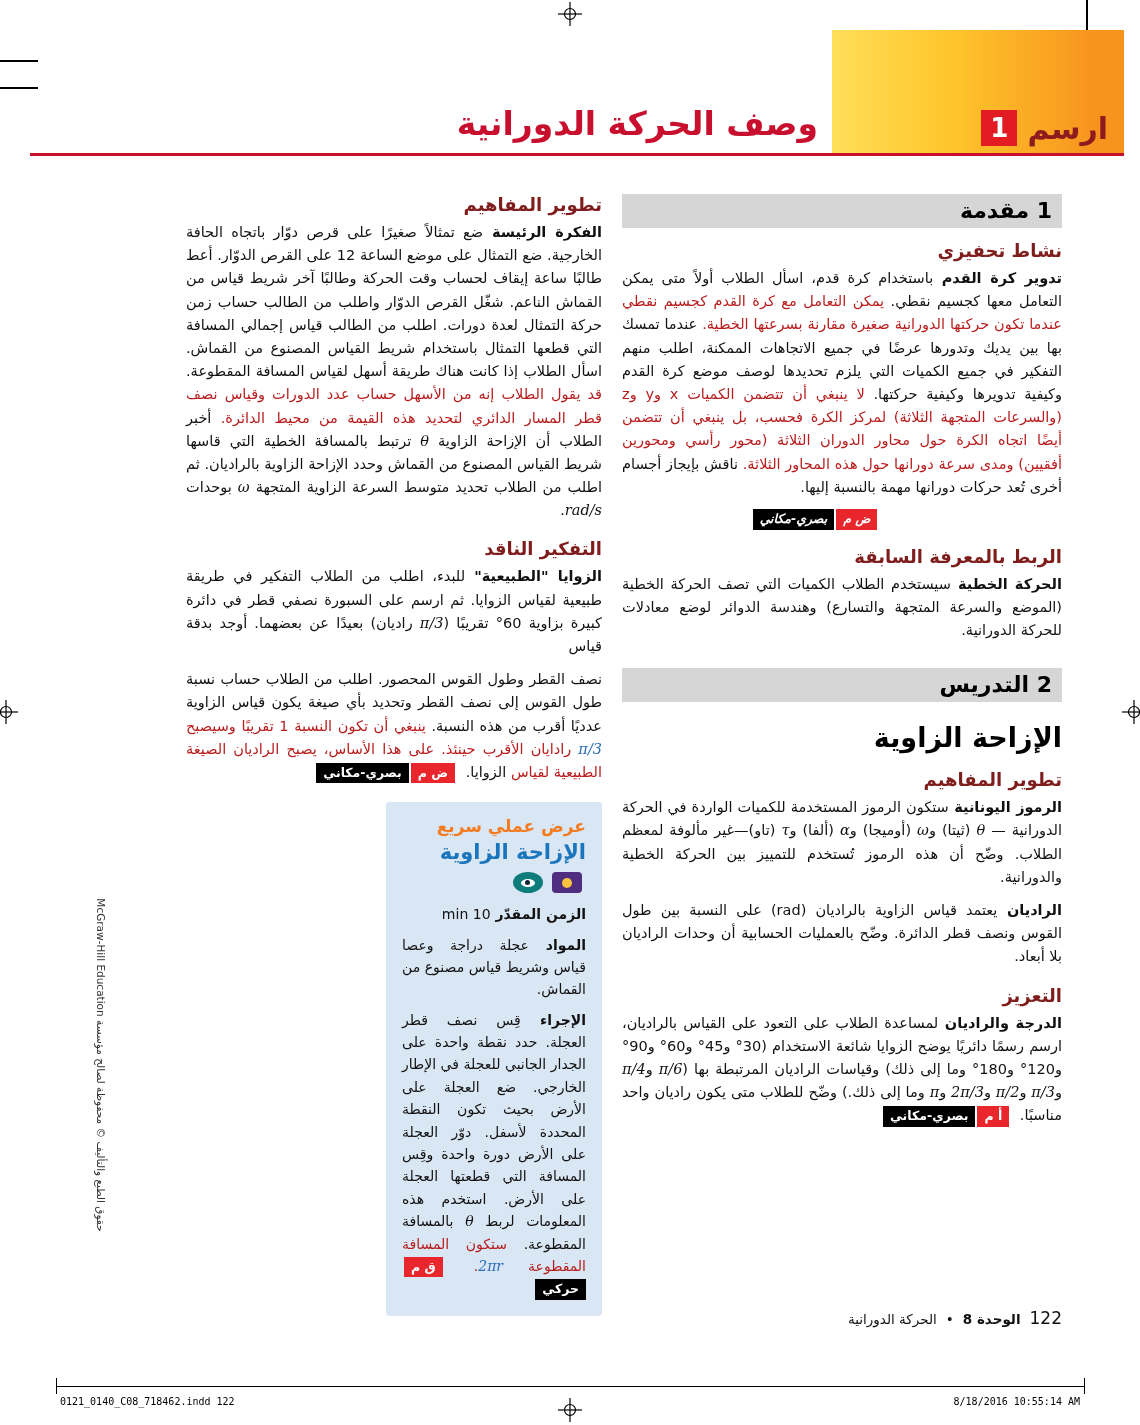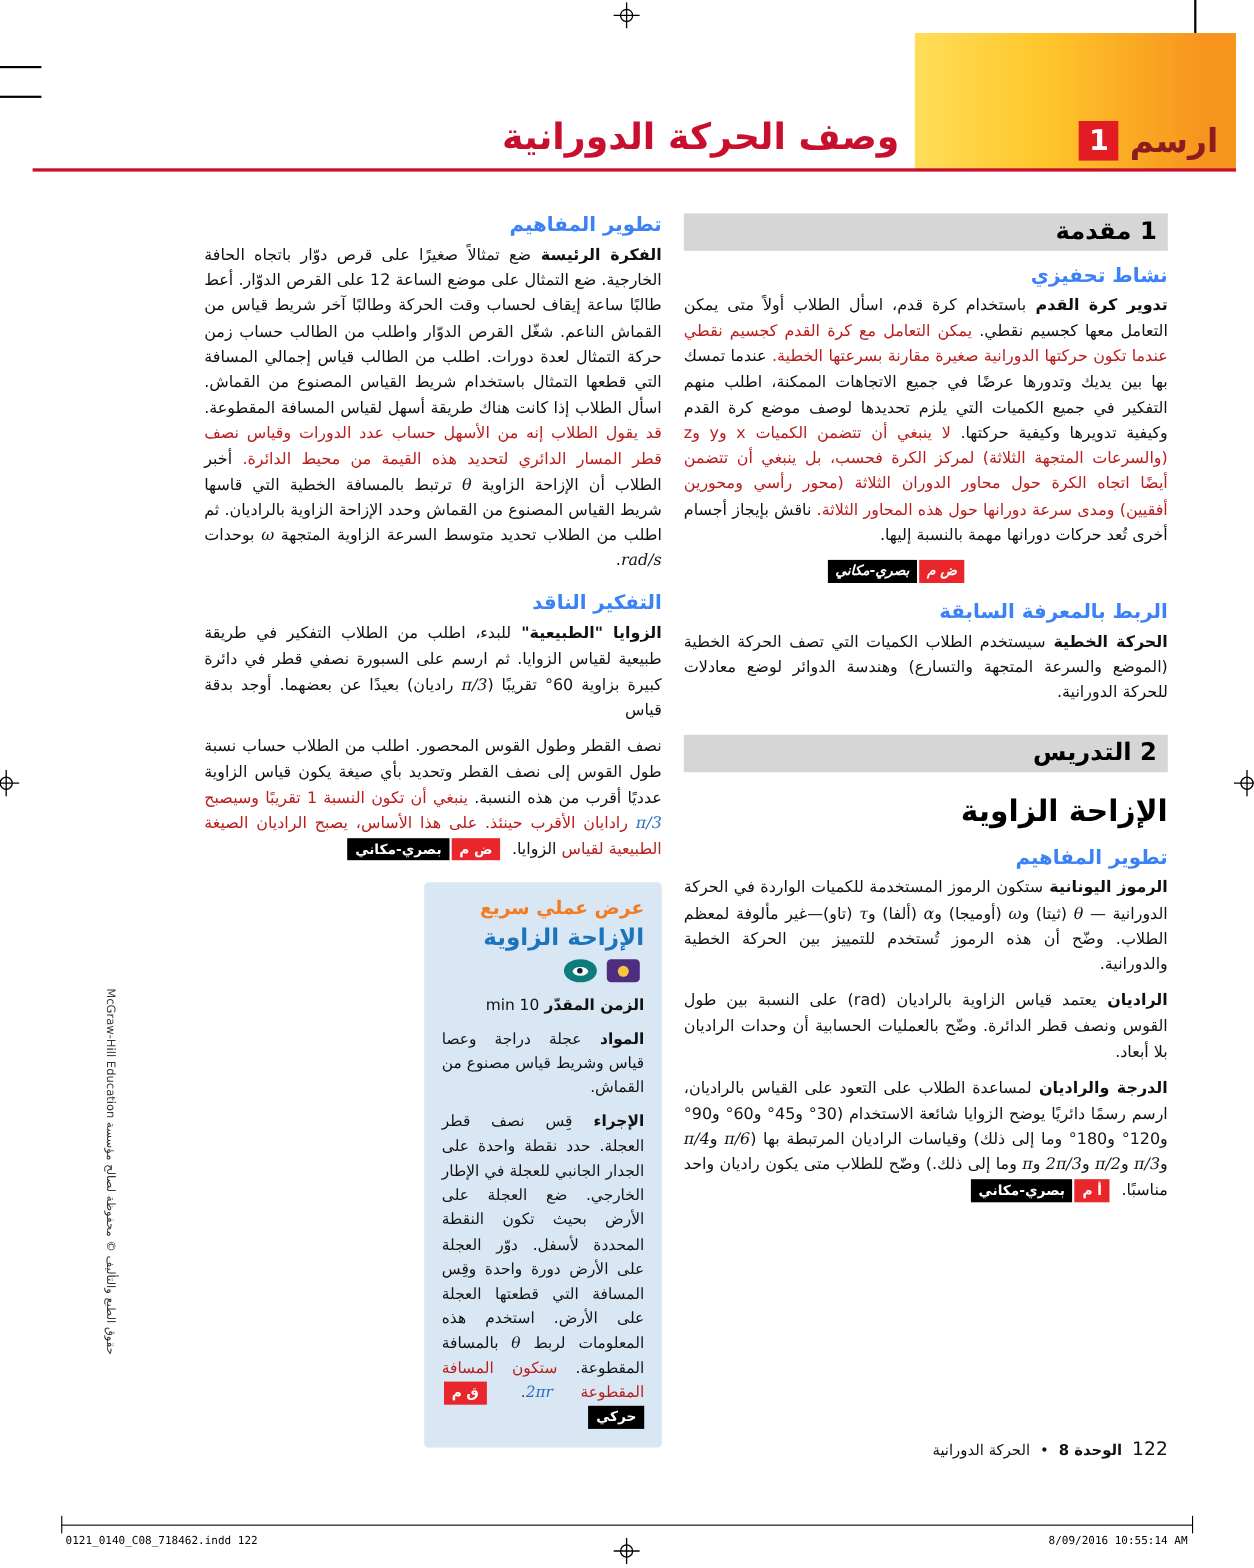--- a/index.html
+++ b/index.html
@@ -20,21 +20,21 @@
   .page-title{position:absolute;right:322px;top:104px;color:#C8102E;font-weight:bold;font-size:33px;white-space:nowrap;}
   .title-rule{position:absolute;left:30px;top:153px;width:1094px;height:3px;background:#C8102E;}
 
   
   .col{position:absolute;top:194px;}
   .col-right{left:622px;width:440px;}
   .col-left{left:186px;width:416px;}
 
   .section-bar{background:#D6D6D6;color:#000;font-weight:bold;font-size:22px;
     height:34px;line-height:34px;padding:0 10px;margin-bottom:12px;}
-  .purple-head{color:#3b82f6;font-weight:bold;font-size:18px;margin:16px 0 6px 0;}
+  .purple-head{color:#7f1d1d;font-weight:bold;font-size:18px;margin:16px 0 6px 0;}
   .big-head{color:#000;font-weight:bold;font-size:27px;margin:20px 0 10px 0;}
   .body-p{font-size:14.5px;line-height:1.6;text-align:justify;text-align-last:right;margin:0 0 10px 0;}
   .body-p .lead{font-weight:bold;}
   .body-p .blue{color:#b91c1c;}
   .body-p .math{font-style:italic;font-family:"DejaVu Serif",serif;}
   .body-p .bluemath{color:#2A6EBB;font-style:italic;font-family:"DejaVu Serif",serif;}
 
   .badge{display:inline-block;color:#fff;font-weight:bold;font-size:12.5px;
     padding:2px 7px 3px 7px;line-height:1.25;vertical-align:middle;}
   .badge.red{background:#E8262B;margin-right:6px;margin-left:2px;}
@@ -123,20 +123,21 @@
     <div class="badge-row">
       <span class="badge red">ض م</span><span class="badge black">بصري-مكاني</span>
     </div>
     <div class="purple-head">الربط بالمعرفة السابقة</div>
     <p class="body-p"><span class="lead">الحركة الخطية  </span><span>سيستخدم الطلاب الكميات التي تصف الحركة الخطية (الموضع والسرعة المتجهة والتسارع) وهندسة الدوائر لوضع معادلات للحركة الدورانية.</span></p>
     <div class="section-bar" style="margin-top:26px;">2 التدريس</div>
     <div class="big-head">الإزاحة الزاوية</div>
     <div class="purple-head">تطوير المفاهيم</div>
     <p class="body-p"><span class="lead">الرموز اليونانية  </span><span>ستكون الرموز المستخدمة للكميات الواردة في الحركة الدورانية — </span><span class="math">θ</span><span> (ثيتا) و</span><span class="math">ω</span><span> (أوميجا) و</span><span class="math">α</span><span> (ألفا) و</span><span class="math">τ</span><span> (تاو)—غير مألوفة لمعظم الطلاب. وضّح أن هذه الرموز تُستخدم للتمييز بين الحركة الخطية والدورانية.</span></p>
     <p class="body-p"><span class="lead">الراديان  </span><span>يعتمد قياس الزاوية بالراديان (rad) على النسبة بين طول القوس ونصف قطر الدائرة. وضّح بالعمليات الحسابية أن وحدات الراديان بلا أبعاد.</span></p>
+    <div class="purple-head">التعزيز</div>
     <p class="body-p"><span><span class="lead">الدرجة والراديان  </span><span>لمساعدة الطلاب على التعود على القياس بالراديان، ارسم رسمًا دائريًا يوضح الزوايا شائعة الاستخدام (30° و45° و60° و90° و120° و180° وما إلى ذلك) وقياسات الراديان المرتبطة بها (</span><span class="math">π/6</span><span> و</span><span class="math">π/4</span><span> و</span><span class="math">π/3</span><span> و</span><span class="math">π/2</span><span> و</span><span class="math">2π/3</span><span> و</span><span class="math">π</span><span> وما إلى ذلك.) وضّح للطلاب متى يكون راديان واحد مناسبًا. </span></span><span class="badge red">أ م</span><span class="badge black">بصري-مكاني</span></p>
   </div>
 
   <div class="col col-left">
     <div class="purple-head" style="margin-top:0;">تطوير المفاهيم</div>
     <p class="body-p"><span class="lead">الفكرة الرئيسة  </span><span>ضع تمثالاً صغيرًا على قرص دوّار باتجاه الحافة الخارجية. ضع التمثال على موضع الساعة 12 على القرص الدوّار. أعط طالبًا ساعة إيقاف لحساب وقت الحركة وطالبًا آخر شريط قياس من القماش الناعم. شغّل القرص الدوّار واطلب من الطالب حساب زمن حركة التمثال لعدة دورات. اطلب من الطالب قياس إجمالي المسافة التي قطعها التمثال باستخدام شريط القياس المصنوع من القماش. اسأل الطلاب إذا كانت هناك طريقة أسهل لقياس المسافة المقطوعة. </span><span class="blue">قد يقول الطلاب إنه من الأسهل حساب عدد الدورات وقياس نصف قطر المسار الدائري لتحديد هذه القيمة من محيط الدائرة. </span><span>أخبر الطلاب أن الإزاحة الزاوية </span><span class="math">θ</span><span> ترتبط بالمسافة الخطية التي قاسها شريط القياس المصنوع من القماش وحدد الإزاحة الزاوية بالراديان. ثم اطلب من الطلاب تحديد متوسط السرعة الزاوية المتجهة </span><span class="math">ω</span><span> بوحدات </span><span class="math">rad/s</span><span>.</span></p>
     <div class="purple-head">التفكير الناقد</div>
     <p class="body-p"><span class="lead">الزوايا "الطبيعية"  </span><span>للبدء، اطلب من الطلاب التفكير في طريقة طبيعية لقياس الزوايا. ثم ارسم على السبورة نصفي قطر في دائرة كبيرة بزاوية 60° تقريبًا (</span><span class="math">π/3</span><span> راديان) بعيدًا عن بعضهما. أوجد بدقة قياس</span></p>
     <p class="body-p"><span><span>نصف القطر وطول القوس المحصور. اطلب من الطلاب حساب نسبة طول القوس إلى نصف القطر وتحديد بأي صيغة يكون قياس الزاوية عدديًا أقرب من هذه النسبة. </span><span class="blue">ينبغي أن تكون النسبة 1 تقريبًا وسيصبح </span><span class="bluemath">π/3</span><span class="blue"> رادايان الأقرب حينئذ. على هذا الأساس، يصبح الراديان الصيغة الطبيعية لقياس </span><span>الزوايا. </span></span><span class="badge red">ض م</span><span class="badge black">بصري-مكاني</span></p>
 
@@ -165,15 +166,15 @@
     <span class="pnum">122</span>
     <span class="unit">الوحدة 8</span>
     <span>•</span>
     <span>الحركة الدورانية</span>
   </div>
 
   <div class="print-rule"></div>
   <div class="print-tick" style="left:56px;"></div>
   <div class="print-tick" style="left:1084px;"></div>
   <div class="print-text" style="left:60px;">0121_0140_C08_718462.indd   122</div>
-  <div class="print-text" style="right:60px;">8/09/2016   10:55:14 AM</div>
+  <div class="print-text" style="right:60px;">8/18/2016   10:55:14 AM</div>
 
 </div>
 
 </body></html>

